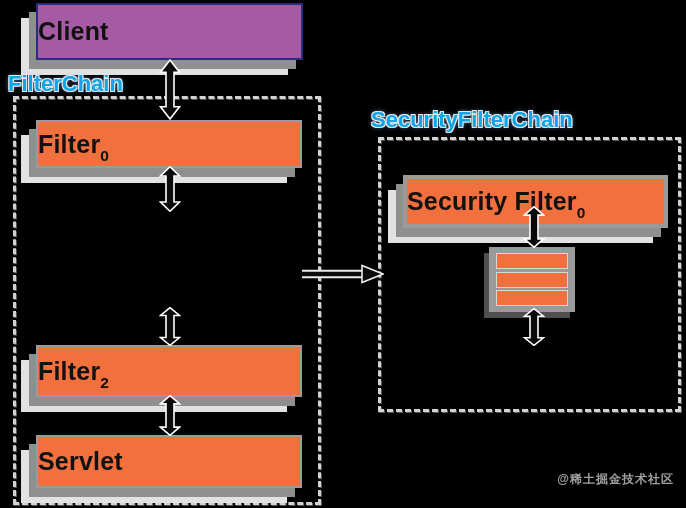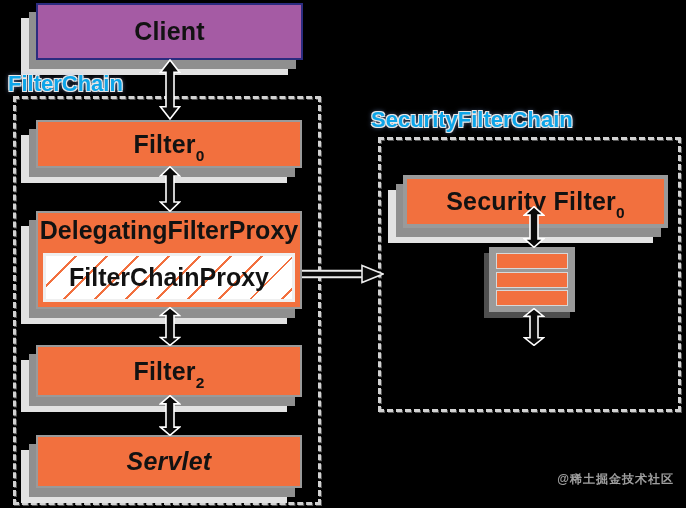--- a/index.html
+++ b/index.html
@@ -11,21 +11,21 @@
     --shadow-far:#E2E2E2;
     --dash:#D2D2D2;
     --ink:#121212;
   }
   html,body{margin:0;padding:0;background:#000;}
   body{font-family:"Liberation Sans","DejaVu Sans",sans-serif;}
   #canvas{position:relative;width:686px;height:508px;background:#000;overflow:hidden;}
 
   .box{
     position:absolute;
-    display:flex;align-items:center;justify-content:center;
+    display:flex;align-items:center;justify-content:flex-start;
     color:var(--ink);font-weight:bold;
     z-index:3;
     box-sizing:content-box;
   }
   .shadowed{box-shadow:-7px 9px 0 var(--shadow-near),-15px 15px 0 var(--shadow-far);}
   .orange-box{background:var(--orange);border:2px solid var(--gray-border);}
   .orange-box-thick{background:var(--orange);border:4px solid var(--gray-border);margin-top:20px;}
   .box-label{font-size:25px;letter-spacing:.2px;}
   sub{font-size:62%;line-height:0;position:relative;top:2px;}
 
@@ -83,32 +83,26 @@
     <span class="box-label">Client</span>
   </div>
 
   <div class="chain-label" style="left:8px;top:71px;">FilterChain</div>
   <div class="dashed-container" style="left:13px;top:96px;width:302px;height:403px;"></div>
 
   <div class="box shadowed orange-box" style="left:36px;top:120px;width:262px;height:44px;">
     <span class="box-label"><span>Filter</span><sub>0</sub></span>
   </div>
 
-  <div class="box shadowed orange-box" id="dfp-box" style="left:36px;top:211px;width:262px;height:94px;">
-    <span id="dfp-title">DelegatingFilterProxy</span>
-    <div id="fcp-box">
-      <span>FilterChainProxy</span>
-    </div>
-  </div>
 
   <div class="box shadowed orange-box" style="left:36px;top:345px;width:262px;height:48px;">
     <span class="box-label"><span>Filter</span><sub>2</sub></span>
   </div>
 
-  <div class="box shadowed orange-box" style="left:36px;top:435px;width:262px;height:49px;font-style:italic;">
+  <div class="box shadowed orange-box" style="left:36px;top:435px;width:262px;height:49px;">
     <span class="box-label">Servlet</span>
   </div>
 
   <div class="chain-label" style="left:371px;top:107px;">SecurityFilterChain</div>
   <div class="dashed-container" style="left:378px;top:137px;width:297px;height:269px;"></div>
 
   <div class="box shadowed orange-box-thick" style="left:403px;top:155px;width:257px;height:45px;">
     <span class="box-label"><span>Security Filter</span><sub>0</sub></span>
   </div>
 

